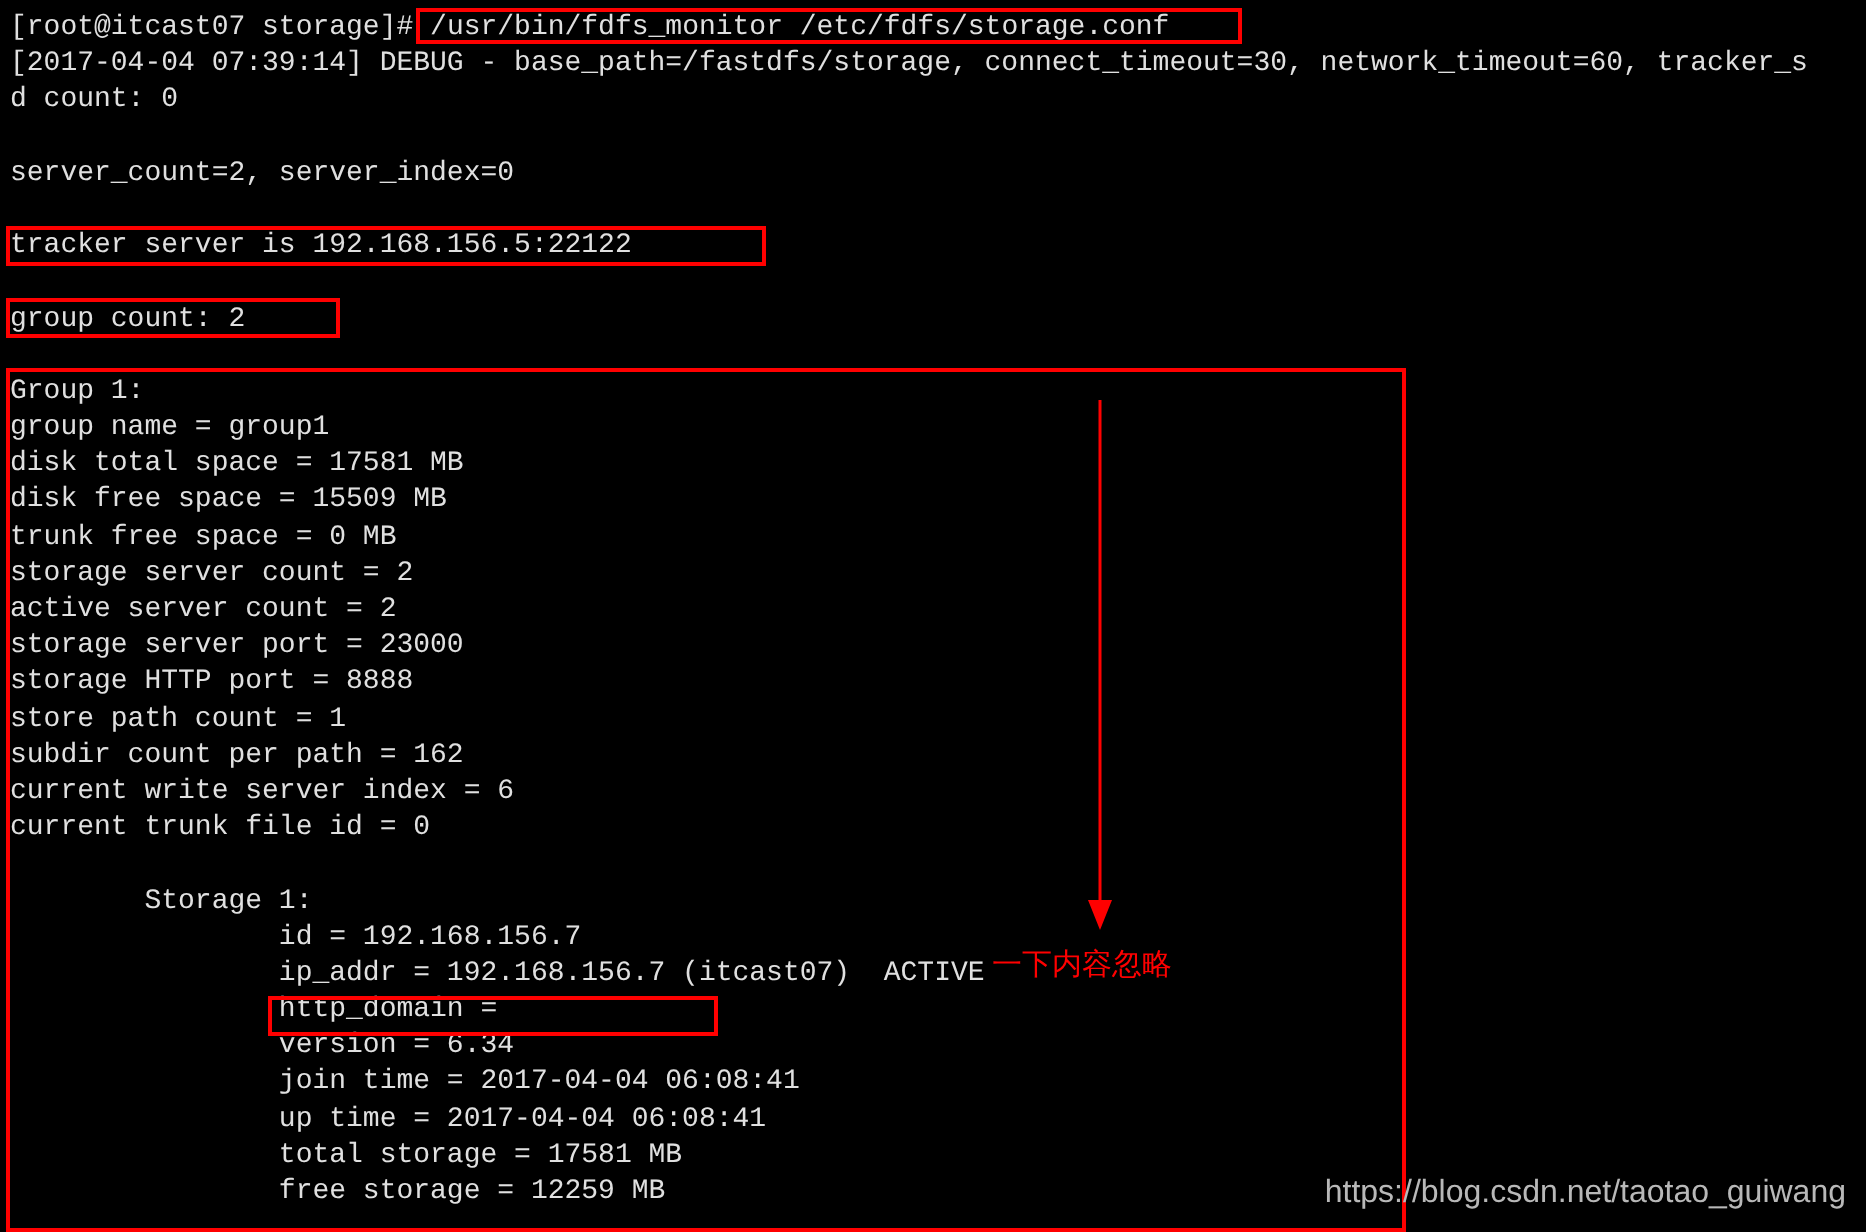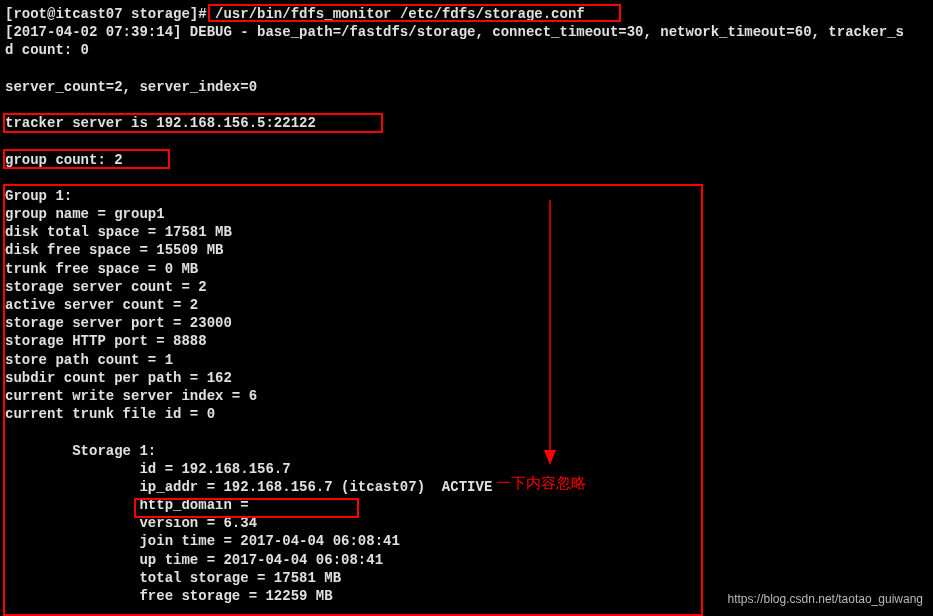--- a/index.html
+++ b/index.html
@@ -14,21 +14,20 @@
       color: #e0e0e0;
       width: 933px;
       height: 616px;
       overflow: hidden;
       position: relative;
       padding: 5px;
       line-height: 1.3;
     }
     .line {
       white-space: pre;
-      font-weight: bold;
     }
     .box-large {
       border: 2px solid #ff0000;
       position: absolute;
       left: 3px;
       top: 184px;
       width: 700px;
       height: 432px;
       pointer-events: none;
     }
@@ -81,29 +80,29 @@
       left: 530px;
       top: 200px;
       pointer-events: none;
     }
     .watermark {
       position: absolute;
       right: 10px;
       bottom: 8px;
       color: #b8b8b8;
       font-family: sans-serif;
-      font-size: 12px;
+      font-size: 16px;
       text-align: center;
     }
   </style>
 </head>
 <body>
 
 <div class="line"><span>[root@itcast07 storage]#</span> <span>/usr/bin/fdfs_monitor /etc/fdfs/storage.conf</span></div>
-<div class="line">[2017-04-02 07:39:14] DEBUG - base_path=/fastdfs/storage, connect_timeout=30, network_timeout=60, tracker_s</div>
+<div class="line">[2017-04-04 07:39:14] DEBUG - base_path=/fastdfs/storage, connect_timeout=30, network_timeout=60, tracker_s</div>
 <div class="line">d count: 0</div>
 <div class="line">&nbsp;</div>
 <div class="line">server_count=2, server_index=0</div>
 <div class="line">&nbsp;</div>
 <div class="line">tracker server is 192.168.156.5:22122</div>
 <div class="line">&nbsp;</div>
 <div class="line">group count: 2</div>
 <div class="line">&nbsp;</div>
 <div class="line">Group 1:</div>
 <div class="line">group name = group1</div>

